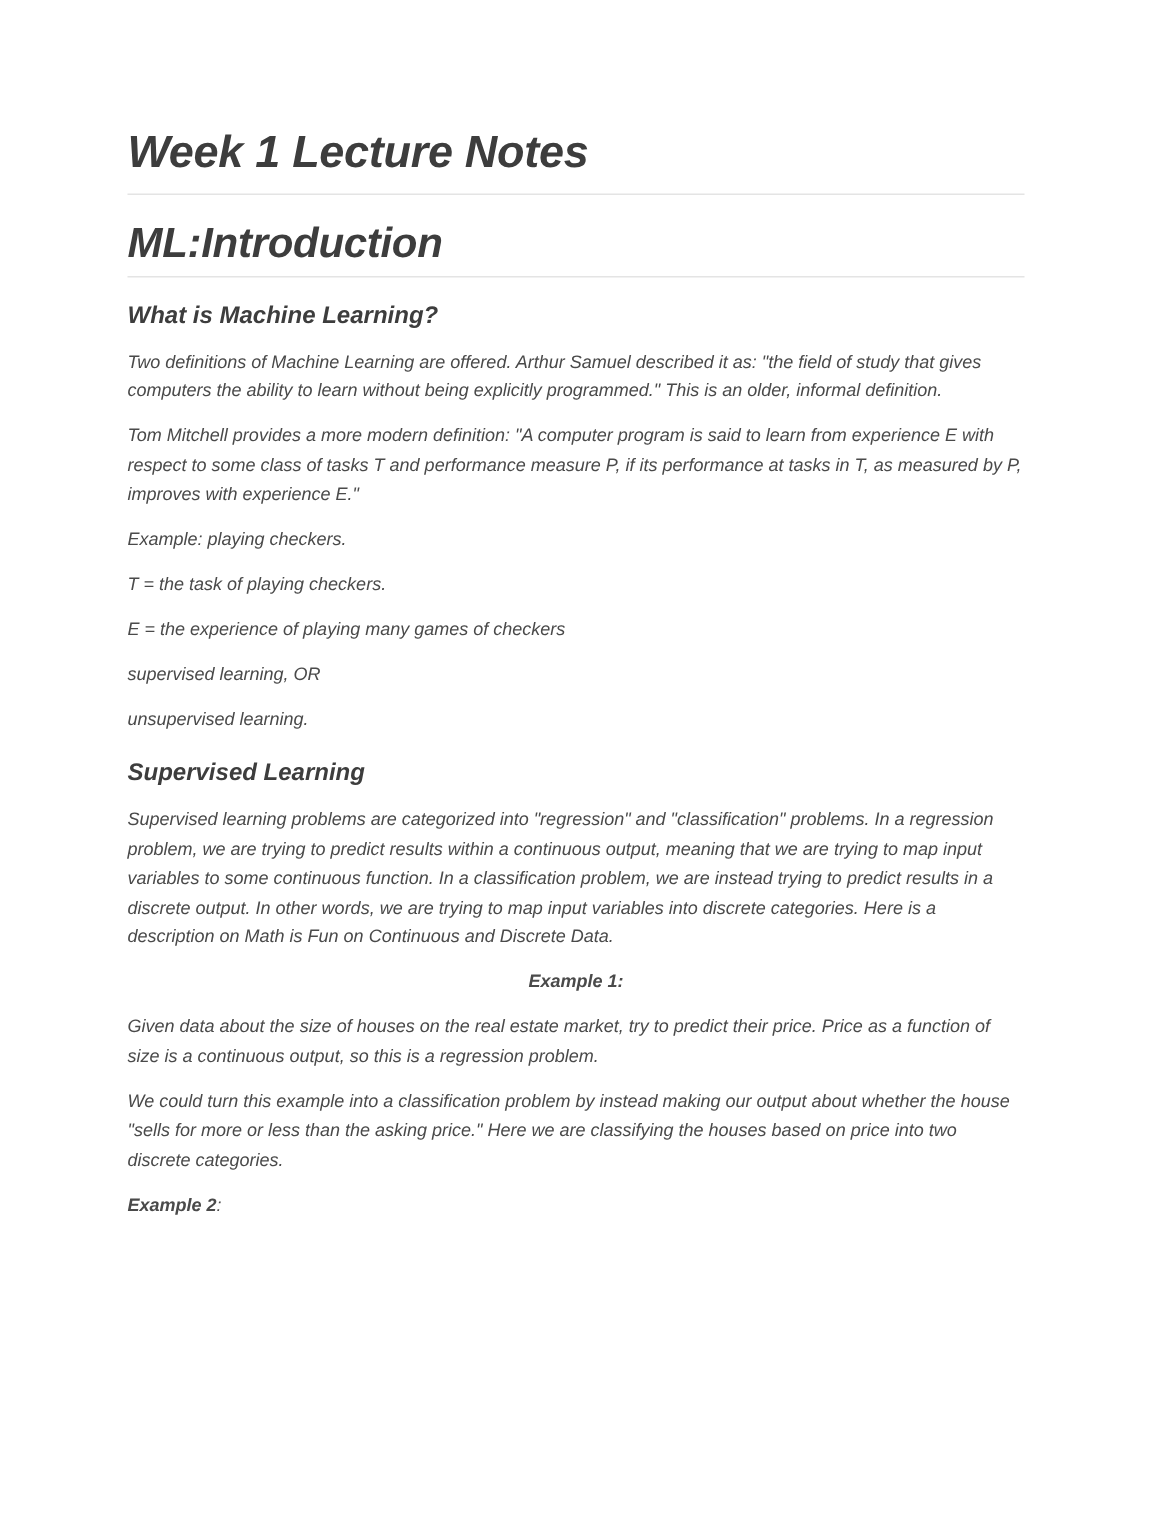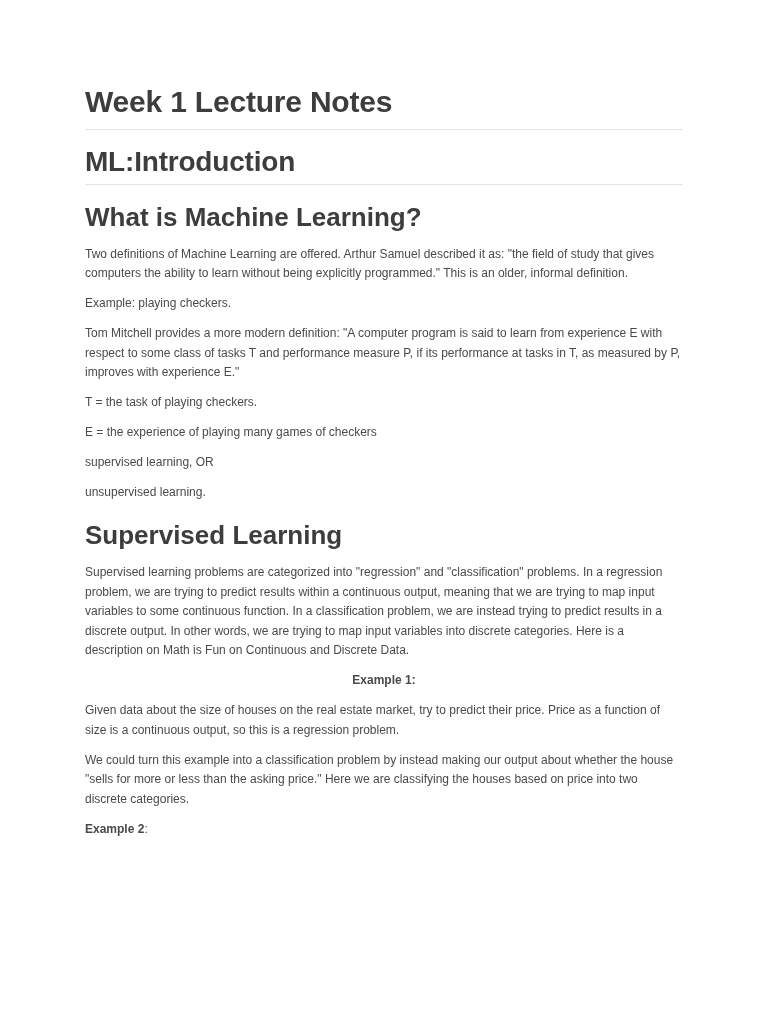--- a/index.html
+++ b/index.html
@@ -13,34 +13,35 @@
   body{
     width:768px;height:1024px;overflow:hidden;
     font-family:"Liberation Sans","DejaVu Sans",sans-serif;
     -webkit-font-smoothing:antialiased;
   }
   .page{
     width:768px;height:1024px;background:var(--bg);position:relative;
   }
   .content{
     padding:84px 85px 0 85px;
+    font-style:italic;
   }
   .content h1{
     margin:0;
     font-size:30px;line-height:1.22;font-weight:bold;
     color:var(--heading);letter-spacing:-0.2px;
   }
   .content h2{
     margin:14px 0 0 0;
     font-size:28px;line-height:1.25;font-weight:bold;
     color:var(--heading);letter-spacing:-0.2px;
   }
   .content h3{
     margin:16px 0 10px 0;
-    font-size:26px;line-height:1.3;font-weight:bold;
+    font-size:16px;line-height:1.3;font-weight:bold;
     color:var(--heading);
   }
   .content .rule{
     border:none;border-top:1px solid var(--rule);
     height:0;margin:8px 0 0 0;
   }
   .content h2 + .rule{margin-top:5px;}
   .content p{
     margin:10.5px 0;
     font-size:12px;line-height:19.5px;
@@ -52,22 +53,22 @@
 <body>
 
 <div class="page">
   <div class="content">
       <h1>Week 1 Lecture Notes</h1>
       <div class="rule"></div>
       <h2>ML:Introduction</h2>
       <div class="rule"></div>
       <h3>What is Machine Learning?</h3>
       <p>Two definitions of Machine Learning are offered. Arthur Samuel described it as: "the field of study that gives computers the ability to learn without being explicitly programmed." This is an older, informal definition.</p>
+      <p>Tom Mitchell provides a more modern definition: "A computer program is said to learn from experience E with respect to some class of tasks T and performance measure P, if its performance at tasks in T, as measured by P, improves with experience E."</p>
       <p>Example: playing checkers.</p>
-      <p>Tom Mitchell provides a more modern definition: "A computer program is said to learn from experience E with respect to some class of tasks T and performance measure P, if its performance at tasks in T, as measured by P, improves with experience E."</p>
       <p>T = the task of playing checkers.</p>
       <p>E = the experience of playing many games of checkers</p>
       <p>supervised learning, OR</p>
       <p>unsupervised learning.</p>
       <h3>Supervised Learning</h3>
       <p>Supervised learning problems are categorized into "regression" and "classification" problems. In a regression problem, we are trying to predict results within a continuous output, meaning that we are trying to map input variables to some continuous function. In a classification problem, we are instead trying to predict results in a discrete output. In other words, we are trying to map input variables into discrete categories. Here is a description on Math is Fun on Continuous and Discrete Data.</p>
       <p class="b">Example 1:</p>
       <p>Given data about the size of houses on the real estate market, try to predict their price. Price as a function of size is a continuous output, so this is a regression problem.</p>
       <p>We could turn this example into a classification problem by instead making our output about whether the house "sells for more or less than the asking price." Here we are classifying the houses based on price into two discrete categories.</p>
       <p><span class="b">Example 2</span><span>:</span></p>

